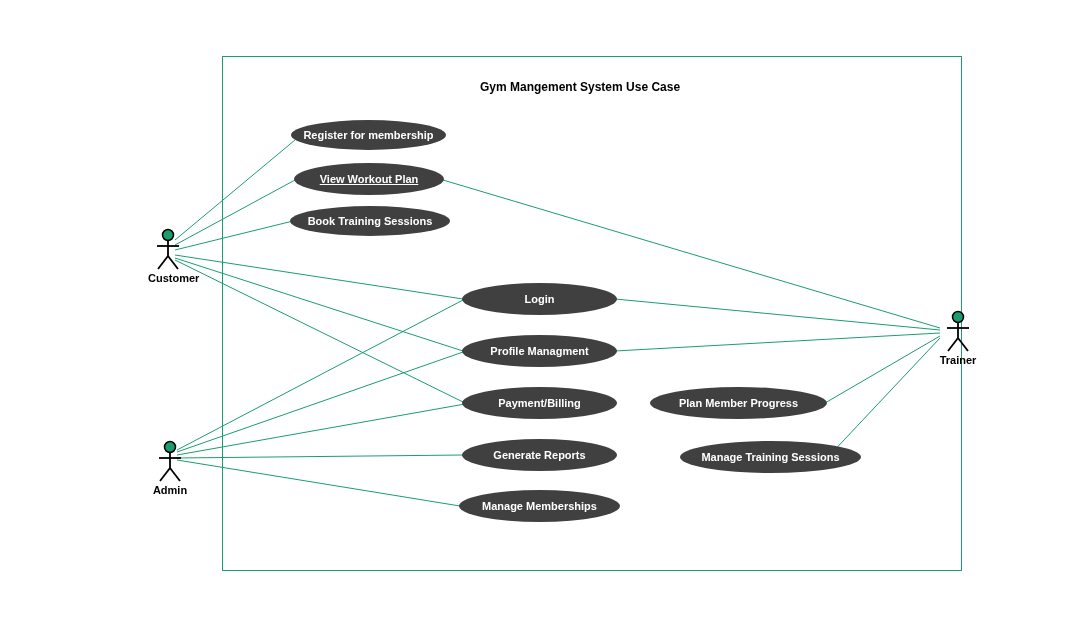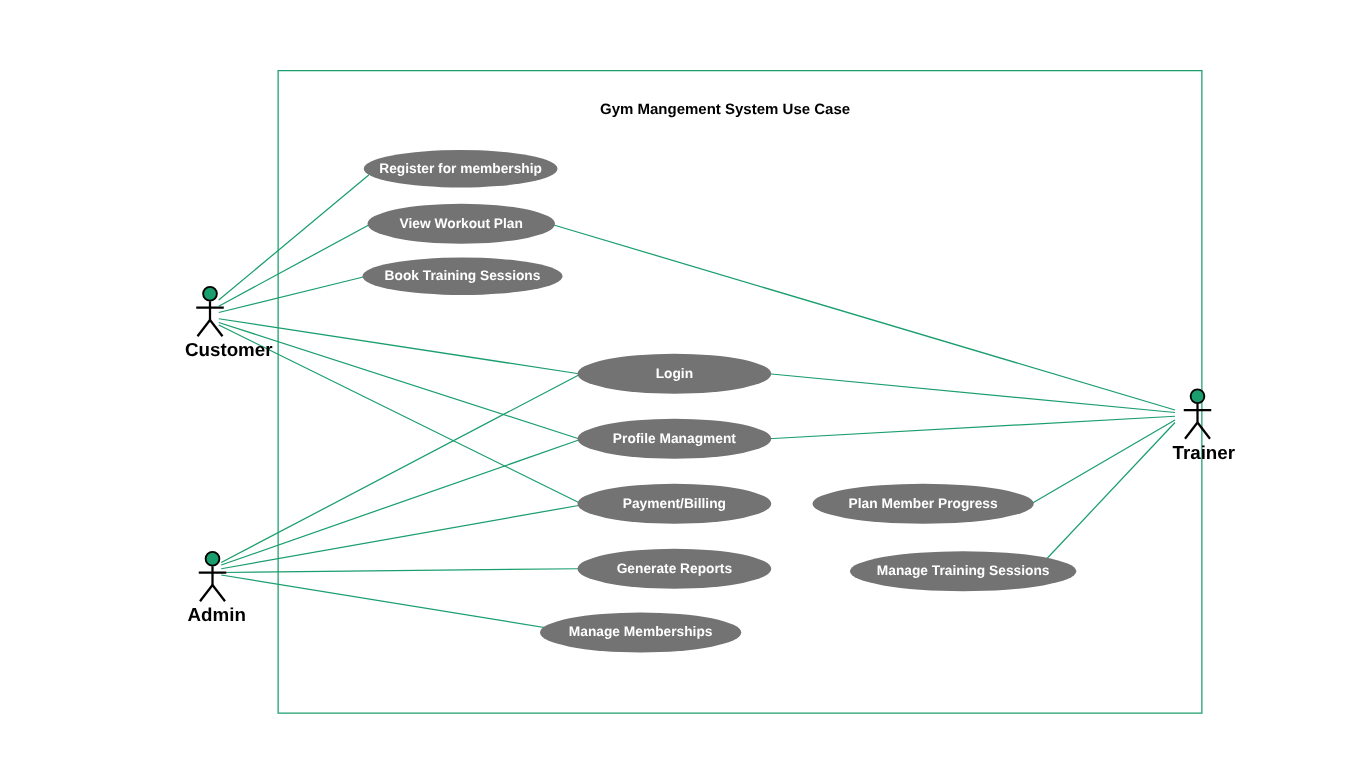--- a/index.html
+++ b/index.html
@@ -23,42 +23,42 @@
   }
   .title {
     position: absolute;
     font-size: 12px;
     font-weight: 700;
     color: #000;
     white-space: nowrap;
   }
   .usecase {
     position: absolute;
-    background: #737373;
+    background: #404040;
     color: #fff;
     font-size: 11px;
     font-weight: 700;
     text-align: center;
     display: flex;
     align-items: center;
     justify-content: center;
     white-space: nowrap;
     border-radius: 50%;
   }
   .actor {
     position: absolute;
     width: 40px;
     text-align: center;
   }
   .actor svg {
     display: block;
     margin: 0 auto;
   }
   .actor-label {
-    font-size: 15px;
+    font-size: 11px;
     font-weight: 700;
     color: #000;
     white-space: nowrap;
     text-align: center;
     margin-top: 2px;
   }
   svg.connectors {
     position: absolute;
     left: 0; top: 0;
     width: 1080px;
@@ -142,31 +142,31 @@
       <line x1="15" y1="13" x2="15" y2="28" stroke="#000" stroke-width="1.8"></line>
       <line x1="4" y1="18" x2="26" y2="18" stroke="#000" stroke-width="1.8"></line>
       <line x1="15" y1="28" x2="5" y2="41" stroke="#000" stroke-width="1.8"></line>
       <line x1="15" y1="28" x2="25" y2="41" stroke="#000" stroke-width="1.8"></line>
     </svg>
     <div class="actor-label">Trainer</div>
   </div>
 
   <div class="usecase" style="left:291px; top:120px; width:155px; height:30px;">Register for membership</div>
 
-  <div class="usecase" style="left:294px; top:163px; width:150px; height:32px;">View Workout Plan</div>
+  <div class="usecase" style="left:294px; top:163px; width:150px; height:32px;text-decoration:underline;">View Workout Plan</div>
 
   <div class="usecase" style="left:290px; top:206px; width:160px; height:30px;">Book Training Sessions</div>
 
   <div class="usecase" style="left:462px; top:283px; width:155px; height:32px;">Login</div>
 
   <div class="usecase" style="left:462px; top:335px; width:155px; height:32px;">Profile Managment</div>
 
   <div class="usecase" style="left:462px; top:387px; width:155px; height:32px;">Payment/Billing</div>
 
   <div class="usecase" style="left:462px; top:439px; width:155px; height:32px;">Generate Reports</div>
 
-  <div class="usecase" style="left:432px; top:490px; width:161px; height:32px;">Manage Memberships</div>
+  <div class="usecase" style="left:459px; top:490px; width:161px; height:32px;">Manage Memberships</div>
 
   <div class="usecase" style="left:650px; top:387px; width:177px; height:32px;">Plan Member Progress</div>
 
   <div class="usecase" style="left:680px; top:441px; width:181px; height:32px;">Manage Training Sessions</div>
 
 </div>
 
 </body></html>

